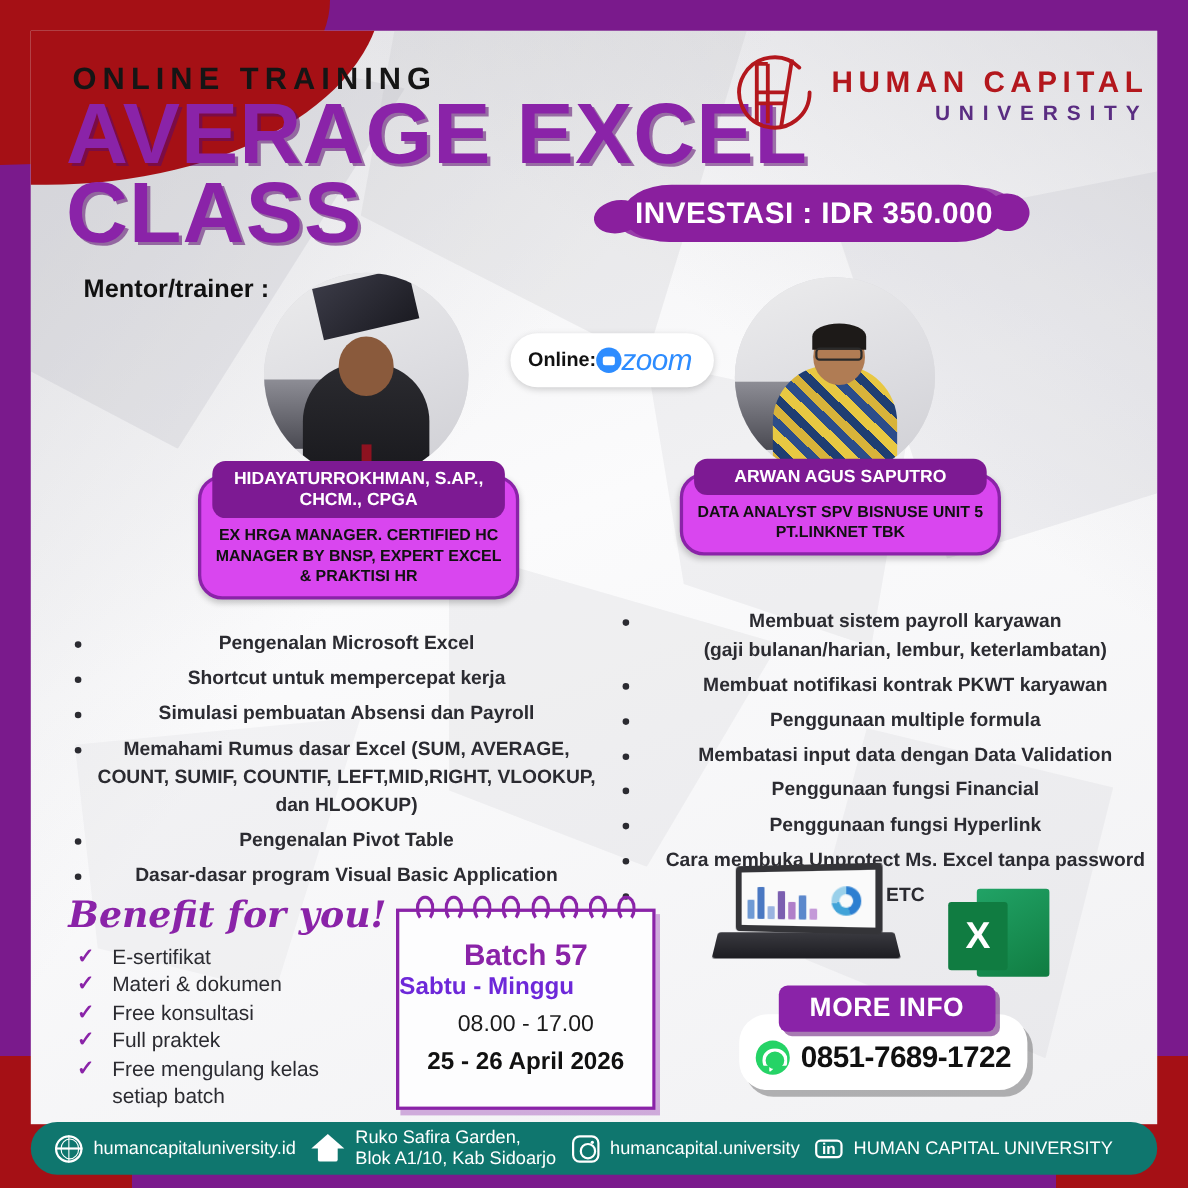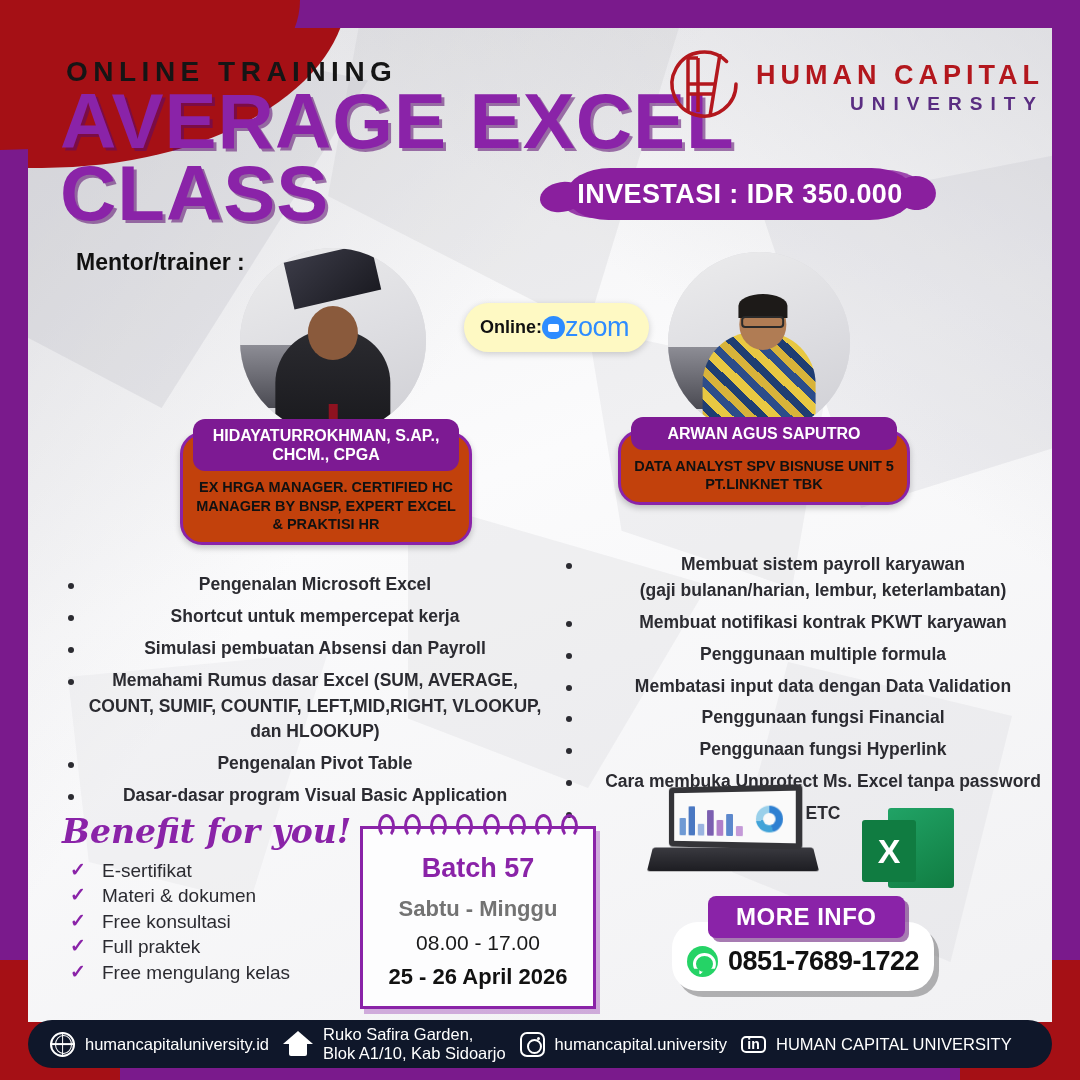--- a/index.html
+++ b/index.html
@@ -155,36 +155,36 @@
   .b-head { position:absolute; left:52%; top:26%; width:26%; height:28%;
     transform:translateX(-50%); border-radius:50%; background:#b07c54; }
   .b-hair { position:absolute; left:52%; top:23%; width:27%; height:13%;
     transform:translateX(-50%); border-radius:50% 50% 0 0; background:#1d1a18; }
   .b-glass { position:absolute; left:52%; top:35%; width:24%; height:7%;
     transform:translateX(-50%); border:2px solid #2a2a2a; border-radius:4px; }
 
   
   .zoom-pill {
     position: absolute; left: 464px; top: 303px;
-    background: #fef9c3; border-radius: 30px;
+    background: #ffffff; border-radius: 30px;
     padding: 9px 20px 9px 16px; display: flex; align-items: center; gap: 0;
     box-shadow: 0 2px 7px rgba(0,0,0,0.18);
   }
   .zoom-online { font-size: 18px; font-weight: 800; color: #111; }
   .zoom-cam {
     width: 23px; height: 23px; border-radius: 50%; background: #2d8cff;
     display:flex; align-items:center; justify-content:center;
   }
   .zoom-cam i { width: 11px; height: 8px; background: #fff; border-radius: 2px; display:block; }
-  .zoom-word { font-size: 27px; font-weight: 500; color: #2d8cff; letter-spacing: -0.5px; }
+  .zoom-word { font-size: 27px; font-weight: 500; color: #2d8cff; letter-spacing: -0.5px; font-style: italic; }
 
   
   .namecard { position: absolute; }
   .nc-outer {
-    background: #c2410c; border: 3px solid #8a23a8; border-radius: 22px;
+    background: #d946ef; border: 3px solid #8a23a8; border-radius: 22px;
     padding: 0 0 9px 0; box-shadow: 0 3px 6px rgba(0,0,0,0.22);
   }
   .nc-name {
     background: #7d1a93; color: #fff; border-radius: 12px;
     margin: -16px 10px 7px 10px; padding: 7px 10px;
     font-size: 16px; font-weight: 800; text-align: center; line-height: 1.2;
   }
   .nc-role {
     font-size: 14.5px; font-weight: 800; color: #111; text-align: center;
     line-height: 1.25; padding: 0 8px;
@@ -231,21 +231,21 @@
   .notepad {
     position: absolute; left: 360px; top: 826px; width: 236px; height: 183px;
     background: #fdfdfe; border: 3px solid #8a23a8;
     box-shadow: 4px 5px 0 rgba(138,35,168,0.35);
   }
   .rings { position: absolute; left: 0; right: 0; top: -15px; display: flex;
            justify-content: space-around; padding: 0 10px; }
   .ring { width: 17px; height: 24px; border: 3px solid #8a23a8;
           border-radius: 50%; border-bottom-color: transparent; }
   .np-batch { text-align:center; margin-top: 24px; font-size: 27px; font-weight: 800; color: #8a23a8; }
-  .np-days  { text-align:center; margin-top: 12px; font-size: 22px; font-weight: 800; color: #737373; }
+  .np-days  { text-align:left; margin-top: 0; font-size: 22px; font-weight: 800; color: #6d28d9; }
   .np-time  { text-align:center; margin-top: 9px; font-size: 21px; font-weight: 400; color: #1a1a1a; }
   .np-date  { text-align:center; margin-top: 9px; font-size: 22px; font-weight: 800; color: #111; }
 
   
   .laptop { position: absolute; left: 650px; top: 786px; width: 166px; height: 92px; }
   .lt-screen {
     position:absolute; left: 14px; top: 0; width: 136px; height: 62px;
     background: #fafafa; border: 6px solid #343438; border-radius: 4px;
     transform: perspective(260px) rotateY(-12deg);
     display:flex; align-items:flex-end; gap:3px; padding: 6px;
@@ -294,21 +294,21 @@
   .wa::after {
     content:""; position:absolute; left:6px; top:7px; width:17px; height:16px;
     border: 3px solid #fff; border-radius: 50%;
     clip-path: polygon(0 0,100% 0,100% 72%,58% 72%,28% 100%,28% 72%,0 72%);
   }
   .mi-phone { font-size: 27px; font-weight: 800; color: #111; letter-spacing: -0.5px; }
 
   
   .footer {
     position: absolute; left: 28px; right: 28px; bottom: 12px; height: 48px;
-    background: #0f172a; border-radius: 26px;
+    background: #0f766e; border-radius: 26px;
     display: flex; align-items: center; gap: 14px;
     padding: 0 22px; color: #fff;
   }
   .f-item { display: flex; align-items: center; gap: 10px; }
   .f-text { font-size: 16.5px; font-weight: 500; line-height: 1.15; }
   .f-text .l { display:block; }
   .ic { flex: none; display:flex; align-items:center; justify-content:center; }
   .ic-globe {
     width: 25px; height: 25px; border-radius: 50%; border: 2px solid #fff; position: relative;
   }
@@ -475,20 +475,21 @@
       <span>Materi &amp; dokumen</span>
     </li>
     <li>
       <span>Free konsultasi</span>
     </li>
     <li>
       <span>Full praktek</span>
     </li>
     <li>
       <span>Free mengulang kelas</span>
+      <span class="sub">setiap batch</span>
     </li>
   </ul>
 
   <div class="notepad">
     <div class="rings">
       <span class="ring"></span>
       <span class="ring"></span>
       <span class="ring"></span>
       <span class="ring"></span>
       <span class="ring"></span>

